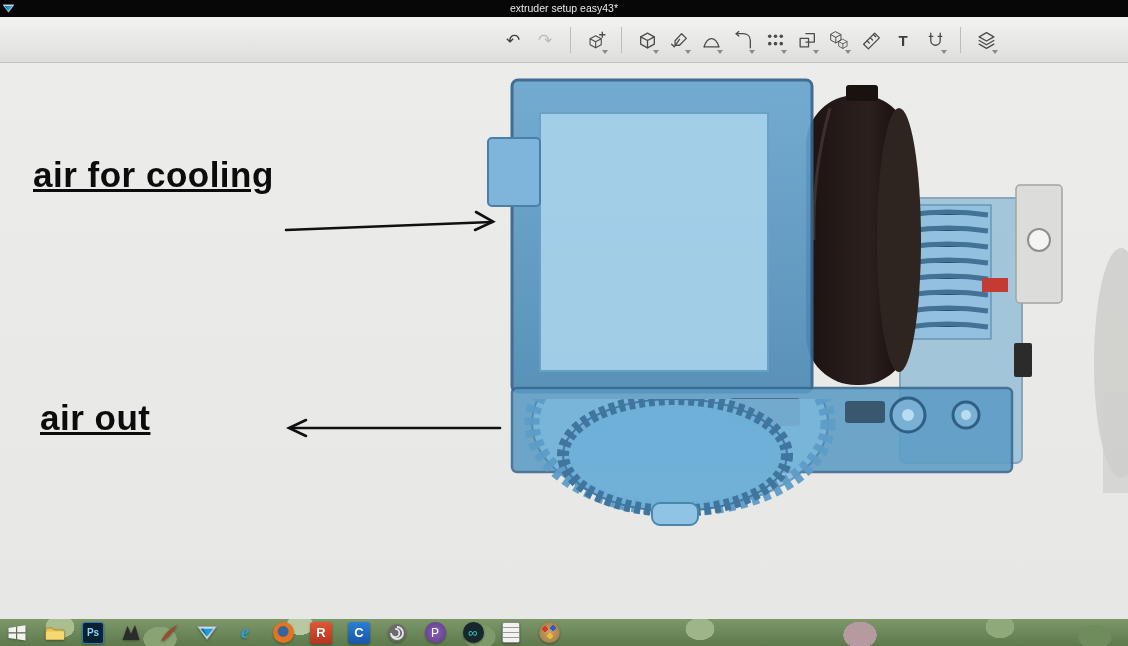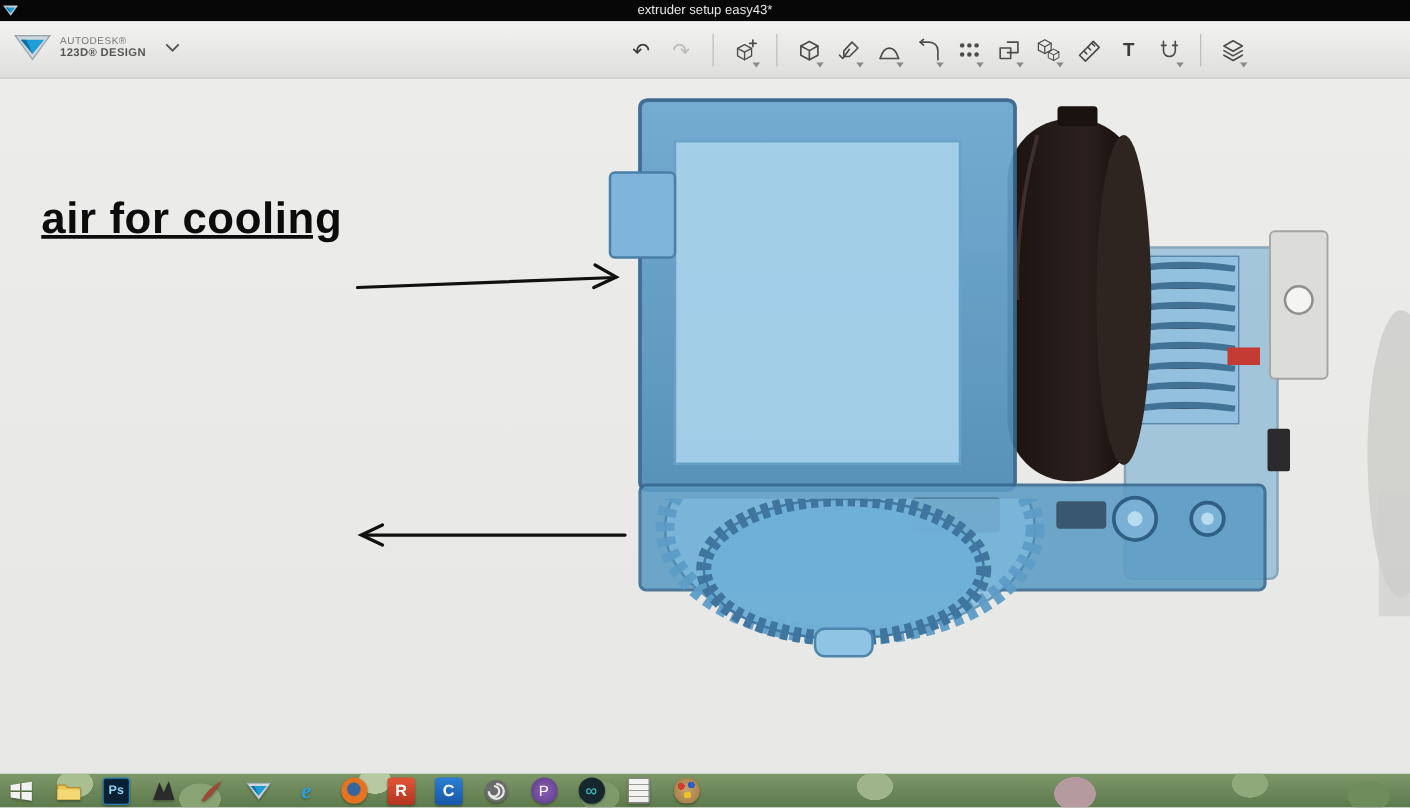--- a/index.html
+++ b/index.html
@@ -94,32 +94,20 @@
 <div id="app">
 
   <div class="titlebar">
     <svg class="corner-tri" viewBox="0 0 22 18">
         <use href="#logo123d"></use>
       </svg>
     <div class="title">extruder setup easy43*</div>
   </div>
 
   <div class="toolbar">
-    <div class="brand">
-      <svg class="brand-logo" viewBox="0 0 22 18">
-          <use href="#logo123d"></use>
-        </svg>
-      <div class="brand-text">
-        <div class="brand-l1">AUTODESK®</div>
-        <div class="brand-l2">123D® DESIGN</div>
-      </div>
-      <svg class="brand-chevron" viewBox="0 0 14 10">
-        <polyline points="2,2.5 7,7.5 12,2.5" fill="none" stroke="#555" stroke-width="1.6"></polyline>
-      </svg>
-    </div>
 
     <div class="tools">
       <div class="tbtn">
           <span class="glyph">↶</span>
         </div>
       <div class="tbtn">
           <span class="glyph disabled">↷</span>
         </div>
 
       <div class="tsep"></div>
@@ -303,20 +291,23 @@
         <path d="M286 167 L492 159"></path>
         <polyline points="476,149 493,158.6 475,167"></polyline>
         <path d="M500 365 L290 365"></path>
         <polyline points="306,357 289,365 306,373"></polyline>
       </g>
     </svg>
 
     <div class="ann ann1">
       <div>air for cooling</div>
     </div>
+    <div class="ann ann2">
+      <div>air out</div>
+    </div>
   </div>
 
   <div class="taskbar">
     <div class="tb-row">
 
       <div class="tb-item">
         <svg width="22" height="22" viewBox="0 0 22 22">
           <path d="M2.5 6 10 4.8 V10.3 H2.5Z" fill="#f2f2f2"></path>
           <path d="M11.2 4.6 19.5 3.3 V10.3 H11.2Z" fill="#f2f2f2"></path>
           <path d="M2.5 11.6 H10 V17.1 L2.5 15.9Z" fill="#f2f2f2"></path>

